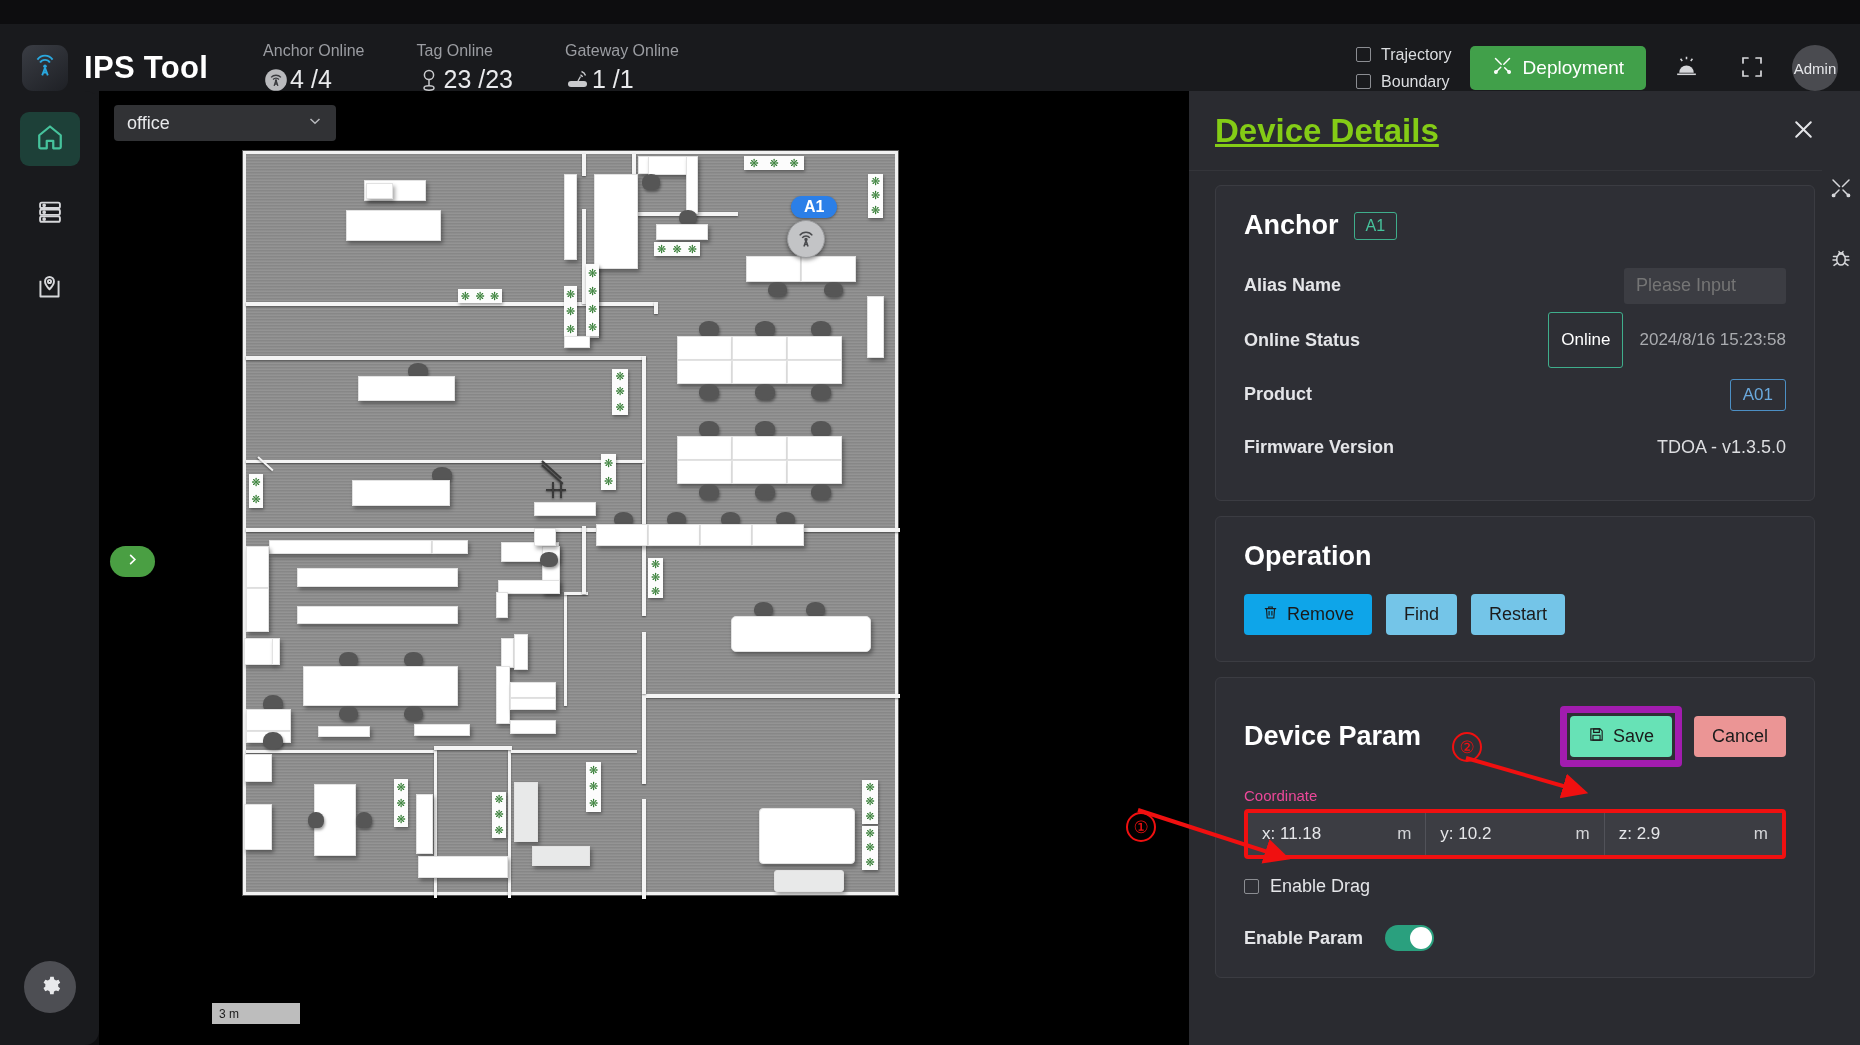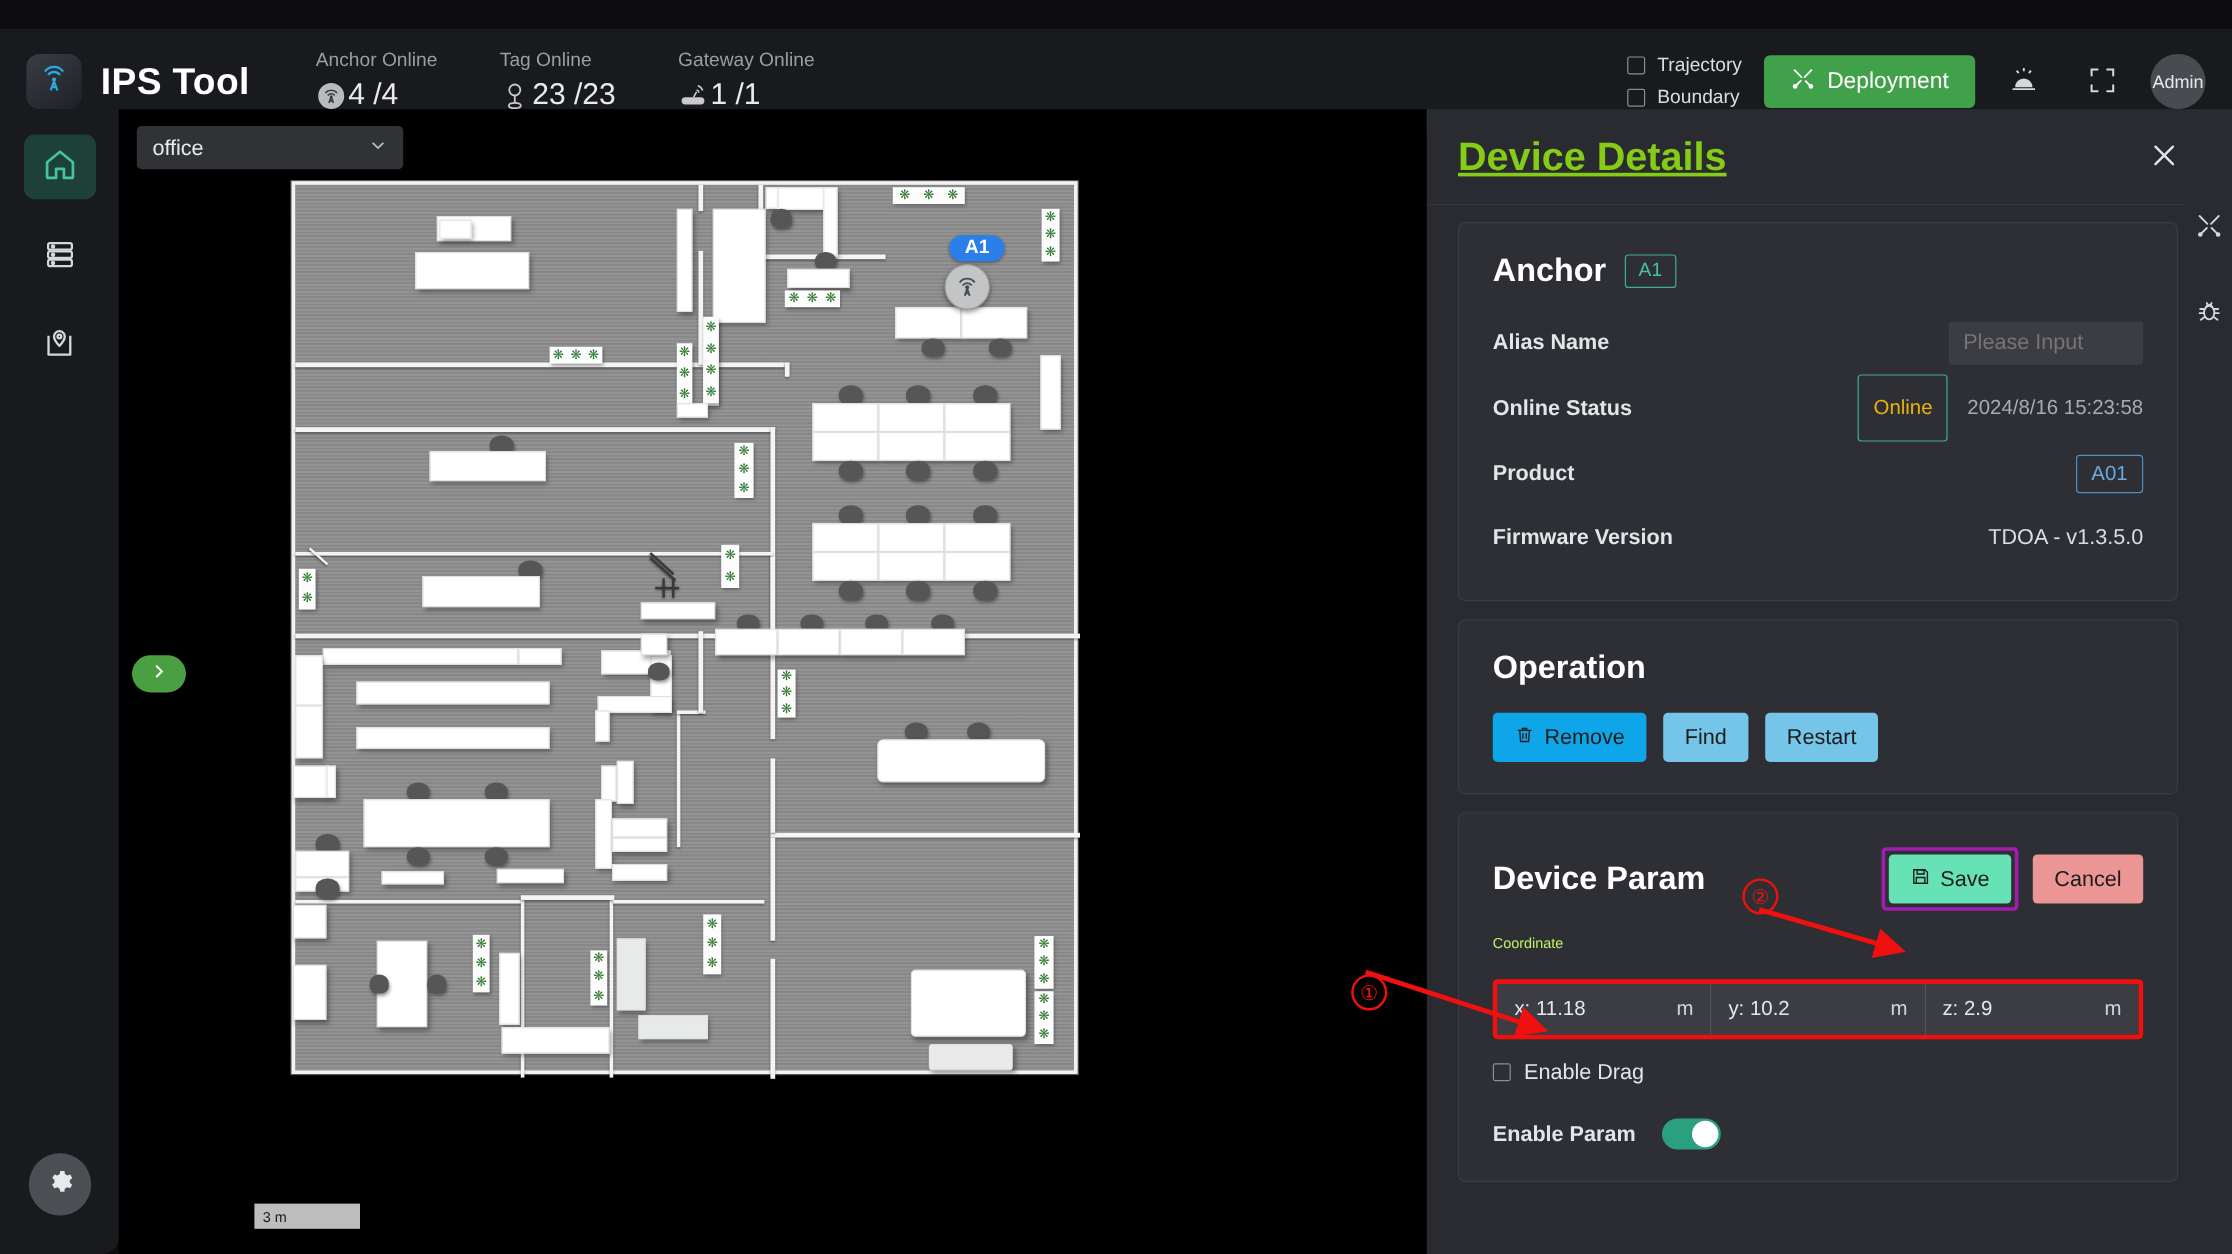--- a/index.html
+++ b/index.html
@@ -205,21 +205,21 @@
   }
   .row-label { color: #e4e5e8; font-size: 18px; font-weight: bold; }
   .row-val { color: #dcdde0; font-size: 18px; }
   .row-right { display: flex; align-items: center; gap: 16px; }
   .input-ghost {
     background: #3c3d43; border: none; border-radius: 3px;
     color: #8d8f94; font-size: 18px; font-family: inherit;
     width: 162px; height: 36px; padding: 0 12px;
   }
   .badge-online {
-    border: 1px solid #3fae8c; color: #eab308; background: transparent;
+    border: 1px solid #3fae8c; color: #ffffff; background: transparent;
     border-radius: 3px; padding: 17px 12px; font-size: 17px;
   }
   .badge-product {
     border: 1px solid #4c8fc4; color: #6aa9dd; background: transparent;
     border-radius: 3px; padding: 5px 12px; font-size: 17px;
   }
   .ts { color: #a9abaf; font-size: 17px; }
 
   .op-btns { display: flex; gap: 14px; margin-top: 4px; }
   .btn {
@@ -232,25 +232,25 @@
   .btn-blue { background: #74c5e8; }
   .btn-save { background: #67e2b6; }
   .btn-cancel { background: #eb9595; }
 
   .param-head {
     display: flex; align-items: center; justify-content: space-between;
     margin-bottom: 20px;
   }
   .param-actions { display: flex; align-items: center; gap: 12px; }
   .save-wrap {
-    border: 3px solid #a21caf; border-radius: 4px; padding: 3px;
+    border: 7px solid #a21caf; border-radius: 4px; padding: 3px;
     display: inline-flex;
     justify-content: flex-end;
   }
-  .sub-label { color: #bef264; font-size: 12px; margin-bottom: 23px; }
+  .sub-label { color: #ec4899; font-size: 15px; margin-bottom: 5px; }
 
   .coord-wrap { border: 4px solid #f01010; border-radius: 4px; padding: 0; }
   .coord-row { display: flex; background: #3c3d43; height: 42px; }
   .coord-cell {
     flex: 1 1 0; display: flex; align-items: center; justify-content: space-between;
     padding: 0 14px; border-right: 1px solid #515259;
   }
   .coord-cell:last-child { border-right: none; }
   .coord-txt { color: #e6e7ea; font-size: 17px; }
   .coord-unit { color: #d3d4d7; font-size: 17px; }

